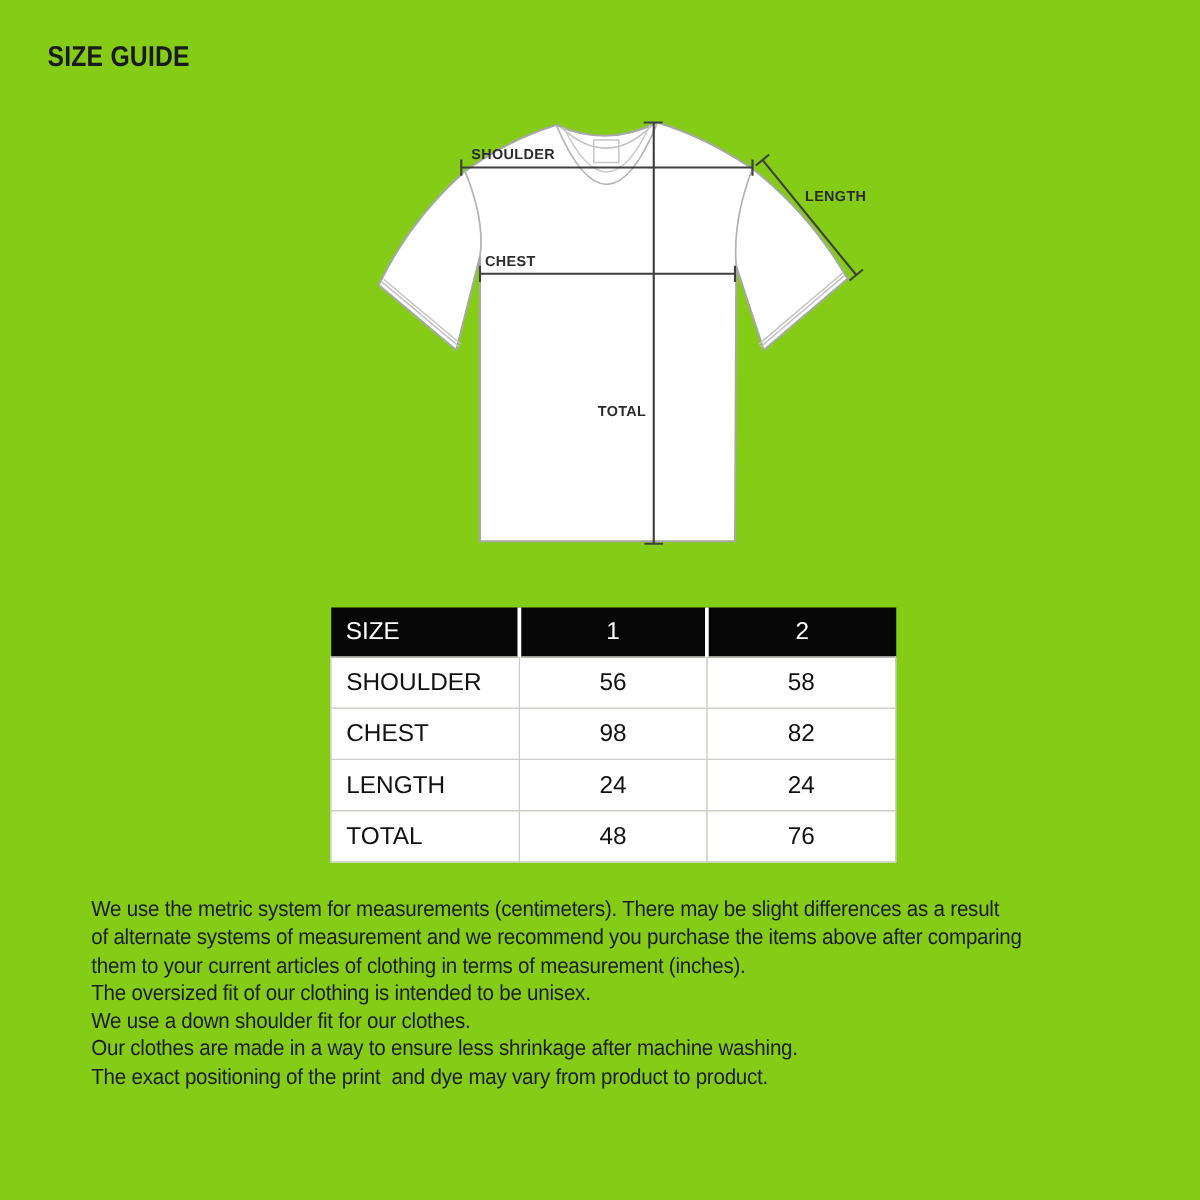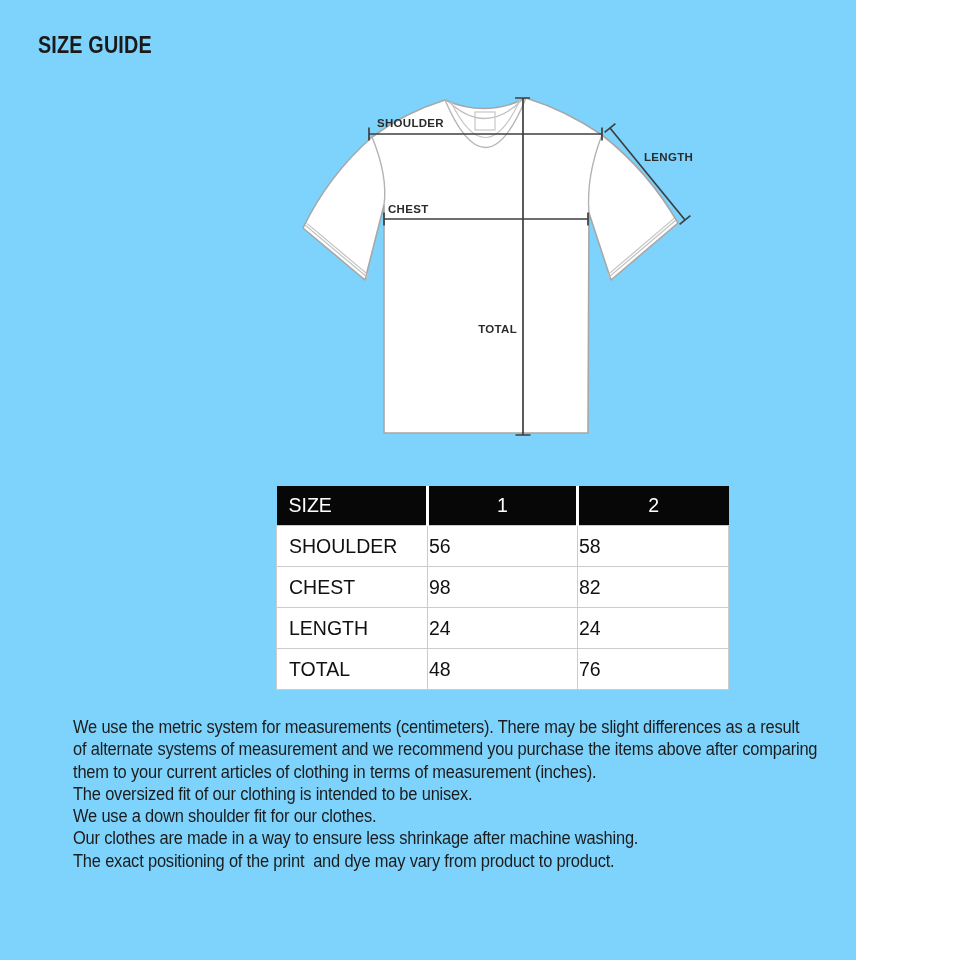--- a/index.html
+++ b/index.html
@@ -1,19 +1,19 @@
 <!DOCTYPE html>
 <html><head>
 <meta charset="utf-8">
 <style>
   html,body{margin:0;padding:0;background:#ffffff;}
   .page{
     position:relative;
-    width:856px;height:960px;
-    background:#7dd3fc;
+    width:960px;height:960px;
+    background:#84cc16;
     font-family:"Liberation Sans", sans-serif;
     overflow:hidden;
   }
   .title{
     position:absolute;left:38px;top:32px;
     font-size:23px;font-weight:700;color:#1a1a1a;
     letter-spacing:0.2px;
     transform:scaleX(0.86);transform-origin:left top;
     white-space:nowrap;
   }
@@ -21,38 +21,38 @@
     position:absolute;left:270px;top:80px;width:440px;height:380px;
   }
   .diagram svg{display:block;width:440px;height:380px;}
   .measure-label{
     font-family:"Liberation Sans", sans-serif;
     font-size:11.5px;font-weight:700;fill:#2b2b2b;letter-spacing:0.3px;
   }
   table.size-table{
     position:absolute;left:264px;top:486px;
     width:452px;border-collapse:collapse;table-layout:fixed;
-    font-size:19.5px;color:#111111;margin-left:12px;
+    font-size:19.5px;color:#111111;
   }
   table.size-table col.c1{width:151px;}
   table.size-table col.c2{width:150px;}
   table.size-table col.c3{width:151px;}
   table.size-table th{
     background:#070707;color:#ffffff;font-weight:400;
     height:37px;vertical-align:middle;
   }
   table.size-table th.rowhead{text-align:left;padding-left:12px;}
   table.size-table th.val{text-align:center;}
   table.size-table th + th{border-left:3px solid #ffffff;}
   table.size-table td{
     background:#ffffff;height:38px;vertical-align:middle;
     border:1px solid #cccccc;
   }
   table.size-table td.rowhead{text-align:left;padding-left:12px;}
-  table.size-table td.val{text-align:left;}
+  table.size-table td.val{text-align:center;}
   .notes{
     position:absolute;left:73px;top:716px;width:880px;
     font-size:17.5px;line-height:22.3px;color:#1c1c1c;
     letter-spacing:-0.2px;
     transform:scaleX(0.94);transform-origin:left top;
   }
   .notes .line{white-space:pre;}
 </style>
 </head>
 <body>

